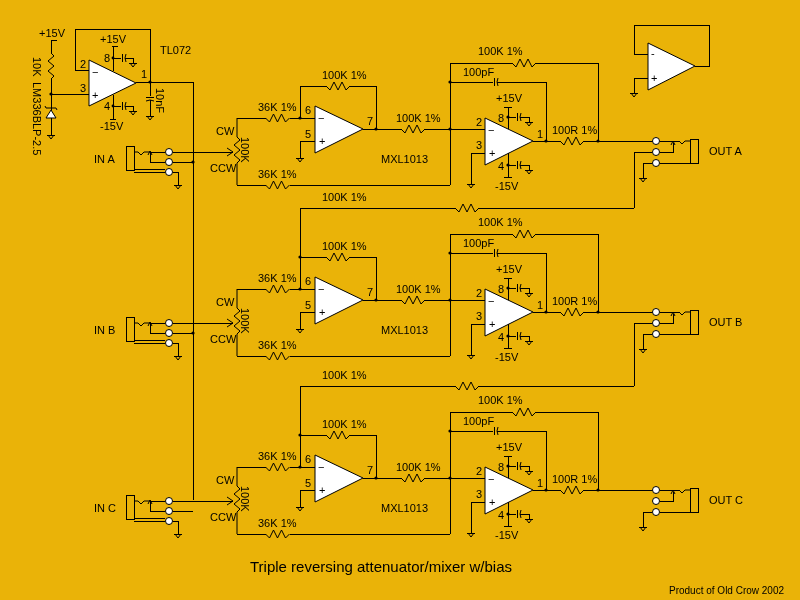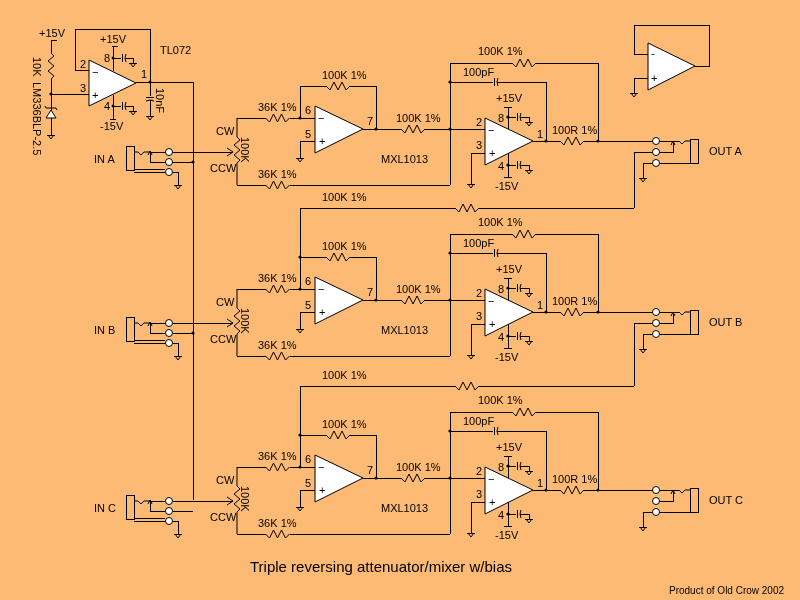--- a/index.html
+++ b/index.html
@@ -1,16 +1,16 @@
 <!DOCTYPE html>
 <html><head>
 <meta charset="utf-8">
 <style>
   html,body{margin:0;padding:0;background:#fff;}
-  #wrap{position:relative;width:800px;height:600px;overflow:hidden;background:#fdba74;}
+  #wrap{position:relative;width:800px;height:600px;overflow:hidden;background:#eab308;}
   svg{position:absolute;left:0;top:0;}
   .w{stroke:#000;stroke-width:1;fill:none;shape-rendering:crispEdges;}
   .z{stroke:#000;stroke-width:1;fill:none;}
   .oa{stroke:#000;stroke-width:1;fill:#fff;}
   .dot{fill:#000;}
   .pin{fill:#fff;stroke:#000;stroke-width:1;}
   .t{font-family:"Liberation Sans",sans-serif;font-size:11px;fill:#000;}
   .title{font-family:"Liberation Sans",sans-serif;font-size:15px;fill:#000;}
   .credit{font-family:"Liberation Sans",sans-serif;font-size:10px;fill:#000;}
 </style>

